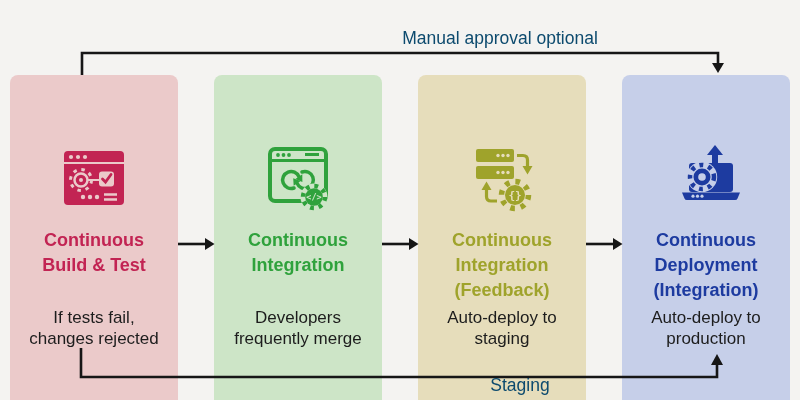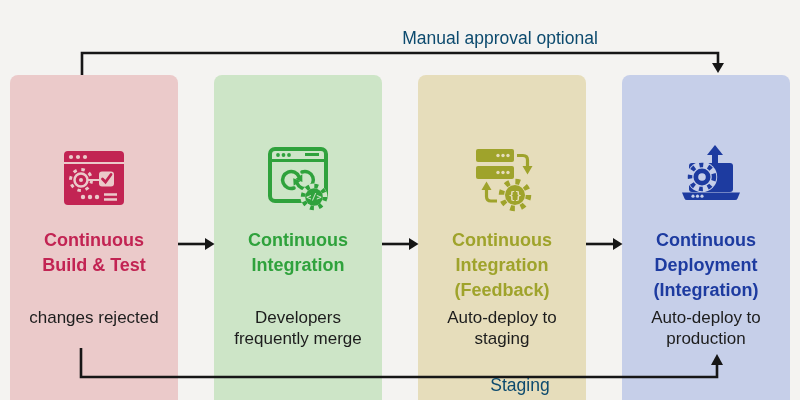--- a/index.html
+++ b/index.html
@@ -55,20 +55,21 @@
         <circle cx="43" cy="54" r="2.2" fill="var(--bg)"></circle>
       <line x1="50" y1="51.5" x2="63" y2="51.5" stroke="var(--bg)" stroke-width="2.5"></line>
       <line x1="50" y1="56.5" x2="63" y2="56.5" stroke="var(--bg)" stroke-width="2.5"></line>
     </svg>
   </div>
   <div class="stage-title">
     <span>Continuous</span>
     <span>Build &amp; Test</span>
   </div>
   <div class="stage-body">
+    <span>If tests fail,</span>
     <span>changes rejected</span>
   </div>
 </div>
 
 <div class="stage stage-2" style="--bg: #CDE5C7; --accent: #2FA23C;">
   <div class="icon-wrap">
     <svg width="80" height="76" viewBox="0 0 80 76">
       <rect x="12" y="6" width="56" height="52" rx="5" fill="none" stroke="var(--accent)" stroke-width="4"></rect>
       <line x1="12" y1="17.5" x2="68" y2="17.5" stroke="var(--accent)" stroke-width="3"></line>
       <circle cx="20" cy="12" r="1.9" fill="var(--accent)"></circle>

